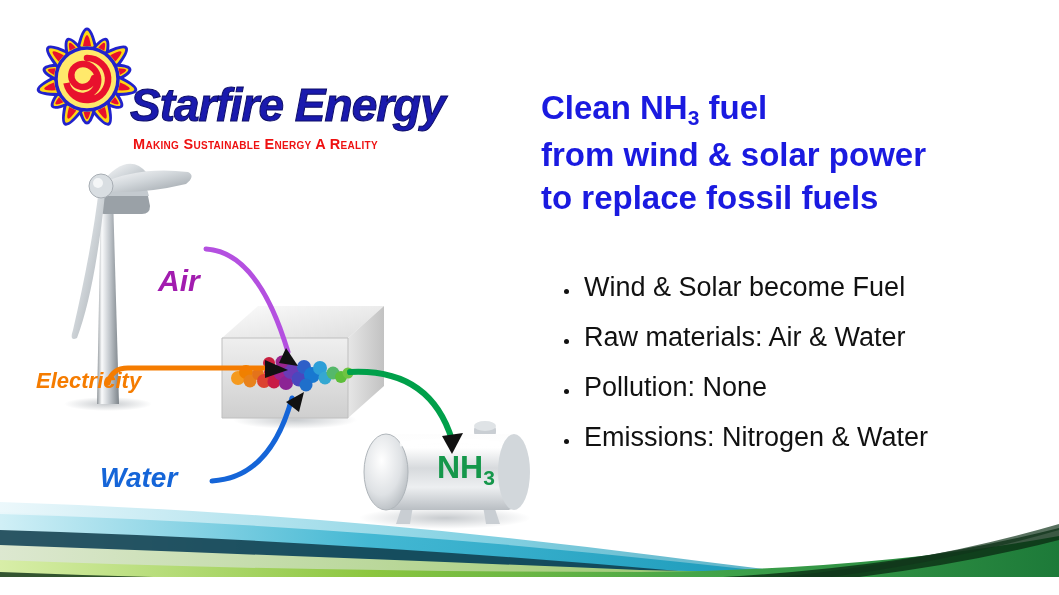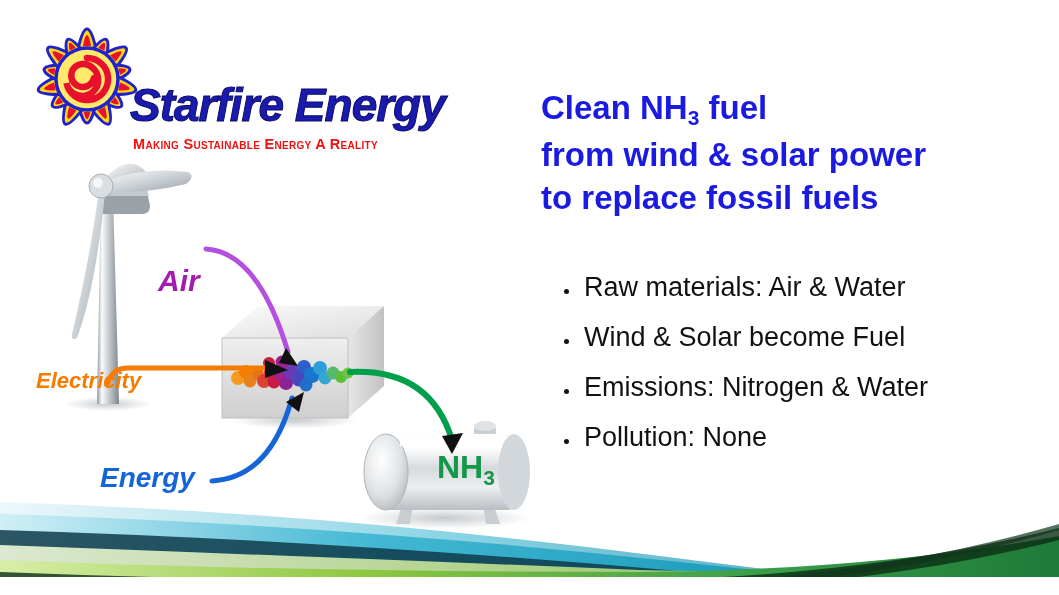--- a/index.html
+++ b/index.html
@@ -239,37 +239,37 @@
     <polygon points="442,436 463,433 452,454" fill="#111111"></polygon>
   </svg>
 
   <div class="diagram-label" id="label-air">
     <span>Air</span>
   </div>
   <div class="diagram-label" id="label-electricity">
     <span>Electricity</span>
   </div>
   <div class="diagram-label" id="label-water">
-    <span>Energy</span>
+    <span>Water</span>
   </div>
   <div class="diagram-label" id="label-nh3">
     <span><span>NH</span><sub>3</sub></span>
   </div>
 
   <div id="title-block">
     <div><span>Clean NH</span><sub>3</sub><span> fuel</span></div>
     <div>from wind &amp; solar power</div>
     <div>to replace fossil fuels</div>
   </div>
 
   <ul id="bullet-list">
+    <li>Wind &amp; Solar become Fuel</li>
     <li>Raw materials: Air &amp; Water</li>
-    <li>Wind &amp; Solar become Fuel</li>
+    <li>Pollution: None</li>
     <li>Emissions: Nitrogen &amp; Water</li>
-    <li>Pollution: None</li>
   </ul>
 
   <svg class="layer" viewBox="0 0 1059 595" preserveAspectRatio="none">
     <defs>
       <linearGradient id="wTeal" x1="0" y1="0" x2="1" y2="0">
         <stop offset="0%" stop-color="#CFEFF6"></stop>
           <stop offset="35%" stop-color="#3FB6D2"></stop>
         <stop offset="75%" stop-color="#1697B8"></stop>
           <stop offset="100%" stop-color="#0E5F78"></stop>
       </linearGradient>

